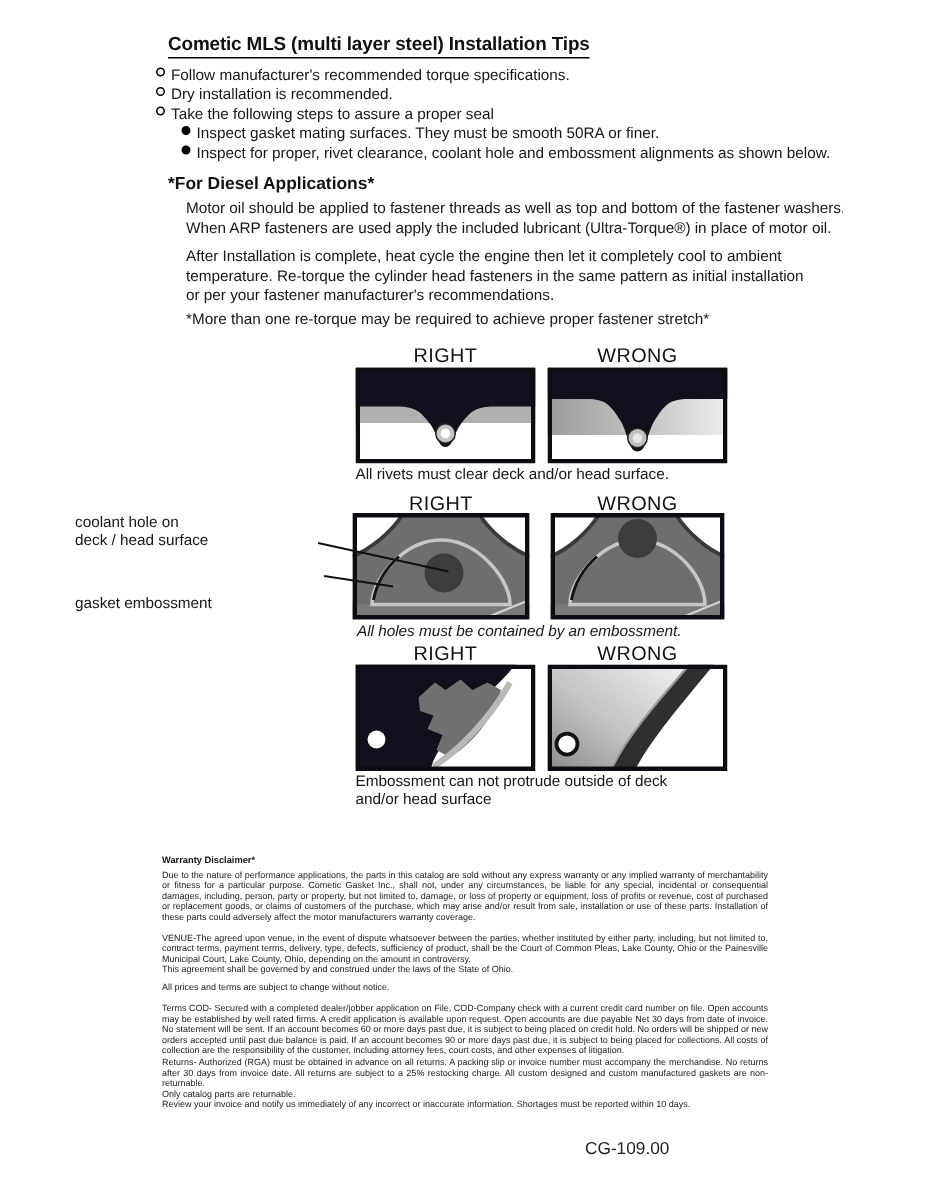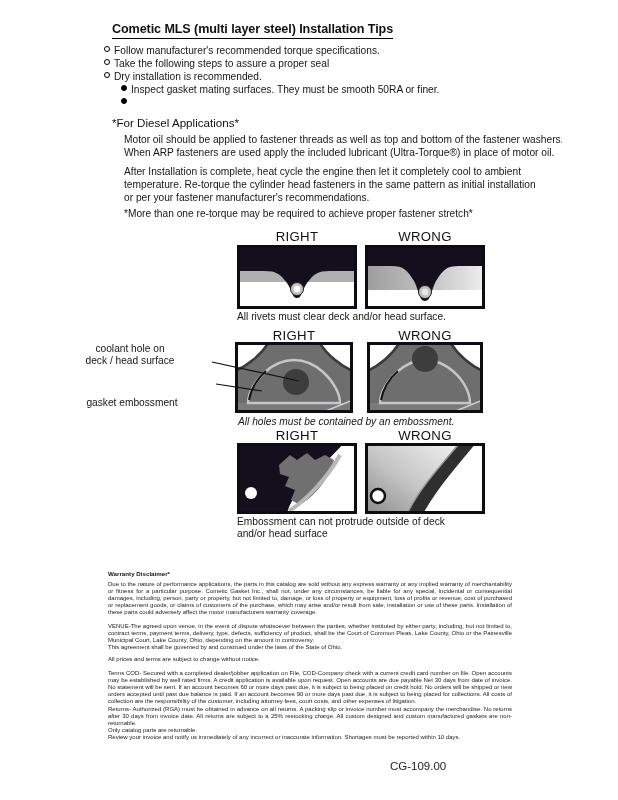--- a/index.html
+++ b/index.html
@@ -11,45 +11,45 @@
   .title{
     left:112px;top:22px;font-size:12.6px;font-weight:bold;letter-spacing:-0.1px;
     border-bottom:1.6px solid #000;padding-bottom:2px;color:#111;
   }
   .bullets{left:104px;top:44px;font-size:10.2px;line-height:13px;color:#161616;}
   .b-line{white-space:nowrap;}
   .b-line.sub{padding-left:17px;}
   .mark{display:inline-block;width:4px;height:4px;border:1px solid #000;border-radius:50%;
         margin-right:4px;vertical-align:2px;}
   .mark.fill{background:#000;}
-  .h2{left:112px;top:116px;font-size:11.6px;font-weight:normal;color:#111;}
+  .h2{left:112px;top:116px;font-size:11.6px;font-weight:bold;color:#111;}
   .para{left:124px;width:445px;font-size:10.2px;line-height:12.8px;white-space:pre-line;color:#161616;}
   .dlabel{width:120px;text-align:center;font-size:13.2px;letter-spacing:0.3px;color:#111;}
   .caption{font-size:10.2px;line-height:12px;white-space:pre-line;color:#161616;}
-  .sidelabel{font-size:10.2px;line-height:11.5px;text-align:center;white-space:pre-line;color:#161616;}
+  .sidelabel{font-size:10.2px;line-height:11.5px;text-align:left;white-space:pre-line;color:#161616;}
   .disc{left:108px;width:404px;font-size:6px;line-height:7.1px;color:#222;white-space:pre-line;}
   .disc.just{text-align:justify;}
   .disc-h{left:108px;font-size:6.2px;font-weight:bold;color:#111;}
   .pagenum{left:390px;top:760px;font-size:11.5px;color:#222;}
   svg{display:block;}
   #leaders{left:0;top:0;pointer-events:none;}
 </style>
 </head>
 <body>
 
 <div id="page">
 
   <div class="abs title">Cometic MLS (multi layer steel) Installation Tips</div>
 
   <div class="abs bullets">
     <div class="b-line"><span class="mark"></span><span>Follow manufacturer's recommended torque specifications.</span></div>
+    <div class="b-line"><span class="mark"></span><span>Dry installation is recommended.</span></div>
     <div class="b-line"><span class="mark"></span><span>Take the following steps to assure a proper seal</span></div>
-    <div class="b-line"><span class="mark"></span><span>Dry installation is recommended.</span></div>
     <div class="b-line sub"><span class="mark fill"></span><span>Inspect gasket mating surfaces.  They must be smooth 50RA or finer.</span></div>
-    <div class="b-line sub"><span class="mark fill"></span></div>
+    <div class="b-line sub"><span class="mark fill"></span><span>Inspect for proper, rivet clearance, coolant hole and embossment alignments as shown below.</span></div>
   </div>
 
   <div class="abs h2">*For Diesel Applications*</div>
   <div class="abs para" style="top:134px;">Motor oil should be applied to fastener threads as well as top and bottom of the fastener washers.
 When ARP fasteners are used apply the included lubricant (Ultra-Torque®) in place of motor oil.</div>
   <div class="abs para" style="top:166px;">After Installation is complete, heat cycle the engine then let it completely cool to ambient
 temperature. Re-torque the cylinder head fasteners in the same pattern as initial installation
 or per your fastener manufacturer's recommendations.</div>
   <div class="abs para" style="top:208px;">*More than one re-torque may be required to achieve proper fastener stretch*</div>
 

